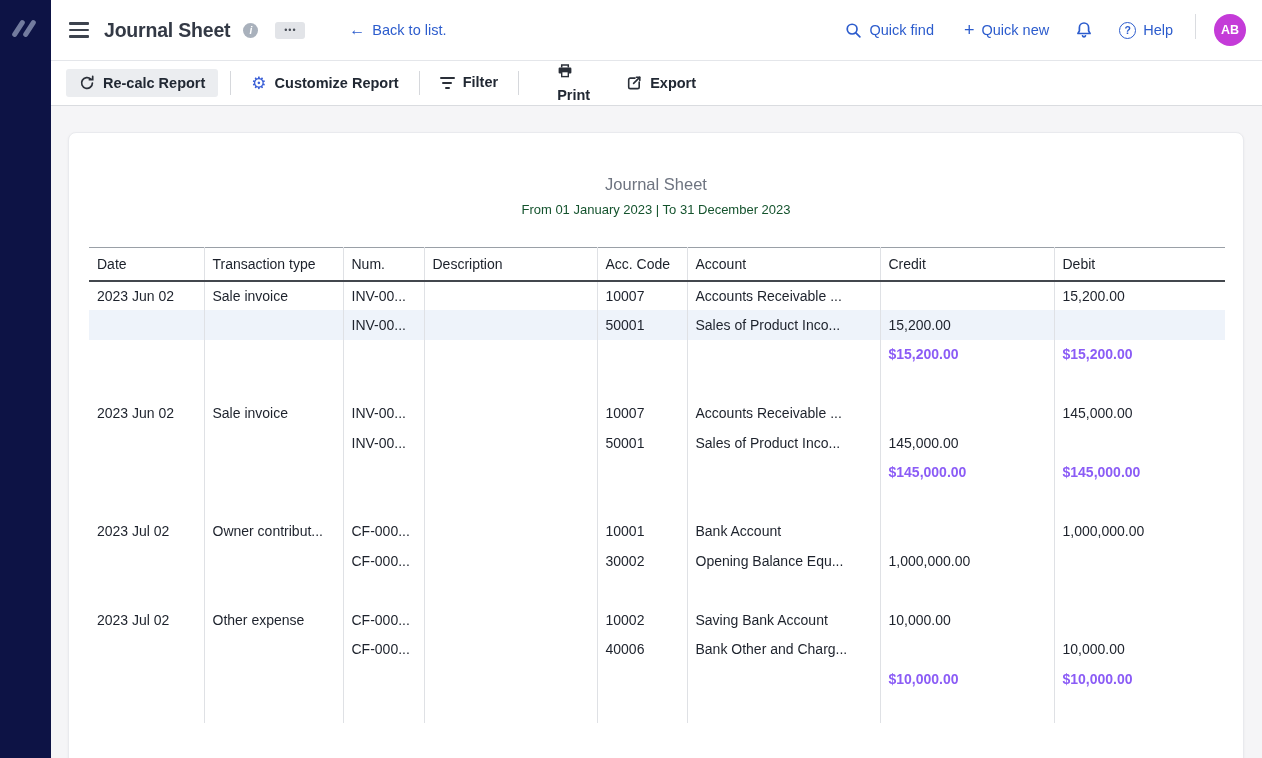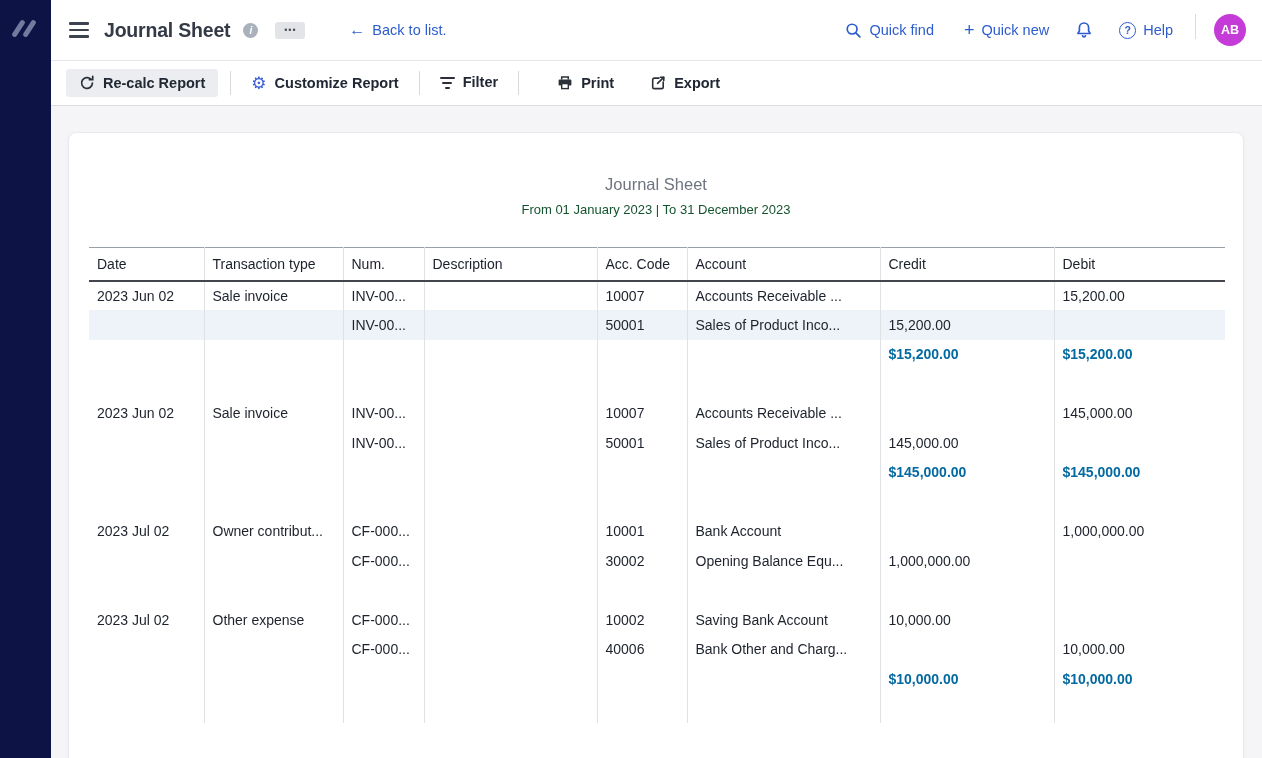--- a/index.html
+++ b/index.html
@@ -87,21 +87,21 @@
   }
   .tool-btn svg { display: block; }
   .tool-btn.pill { background: #ebedf0; border-radius: 3px; padding: 6px 13px; }
   .tool-sep { width: 1px; height: 24px; background: #d6d8dc; margin: 0 12px; }
   .gear-glyph { color: #3a5fd7; font-size: 17px; line-height: 1; font-family: "DejaVu Sans", sans-serif; }
   .filter-icon { width: 15px; display: inline-block; }
   .filter-icon span { display: block; height: 2px; background: #2a2f38; border-radius: 1px; margin: 3px auto; }
   .filter-icon span:nth-child(1) { width: 15px; }
   .filter-icon span:nth-child(2) { width: 10px; }
   .filter-icon span:nth-child(3) { width: 5px; }
-  .ml18 { margin-left: 18px; }
+  .ml18 { margin-left: 18px; flex-direction: column; }
   .ml20 { margin-left: 20px; }
 
   
   .content {
     margin-left: 51px; height: 652px; background: #f5f5f7;
     padding-top: 26px;
   }
   .card {
     margin-left: 17px; width: 1176px; height: 660px;
     background: #fff; border: 1px solid #e9eaee; border-radius: 8px;
@@ -129,21 +129,21 @@
     border-right: 1px solid #dfe1e5; white-space: nowrap; overflow: hidden;
   }
   .journal th:last-child, .journal td:last-child { border-right: none; }
   .journal td {
     height: 29.5px; padding: 0 10px 0 8px;
     border-right: 1px solid #dfe1e5;
     white-space: nowrap; overflow: hidden;
   }
   .journal th.num, .journal td.num { }
   .journal tr.striped td { background: #eef3fa; }
-  .journal tr.total td { font-weight: 700; color: #0369a1; }
+  .journal tr.total td { font-weight: 700; color: #8b5cf6; }
 </style>
 </head>
 <body>
 
 <nav class="rail">
   <div class="rail-logo">
     <span class="slash"></span>
     <span class="slash"></span>
   </div>
 </nav>

